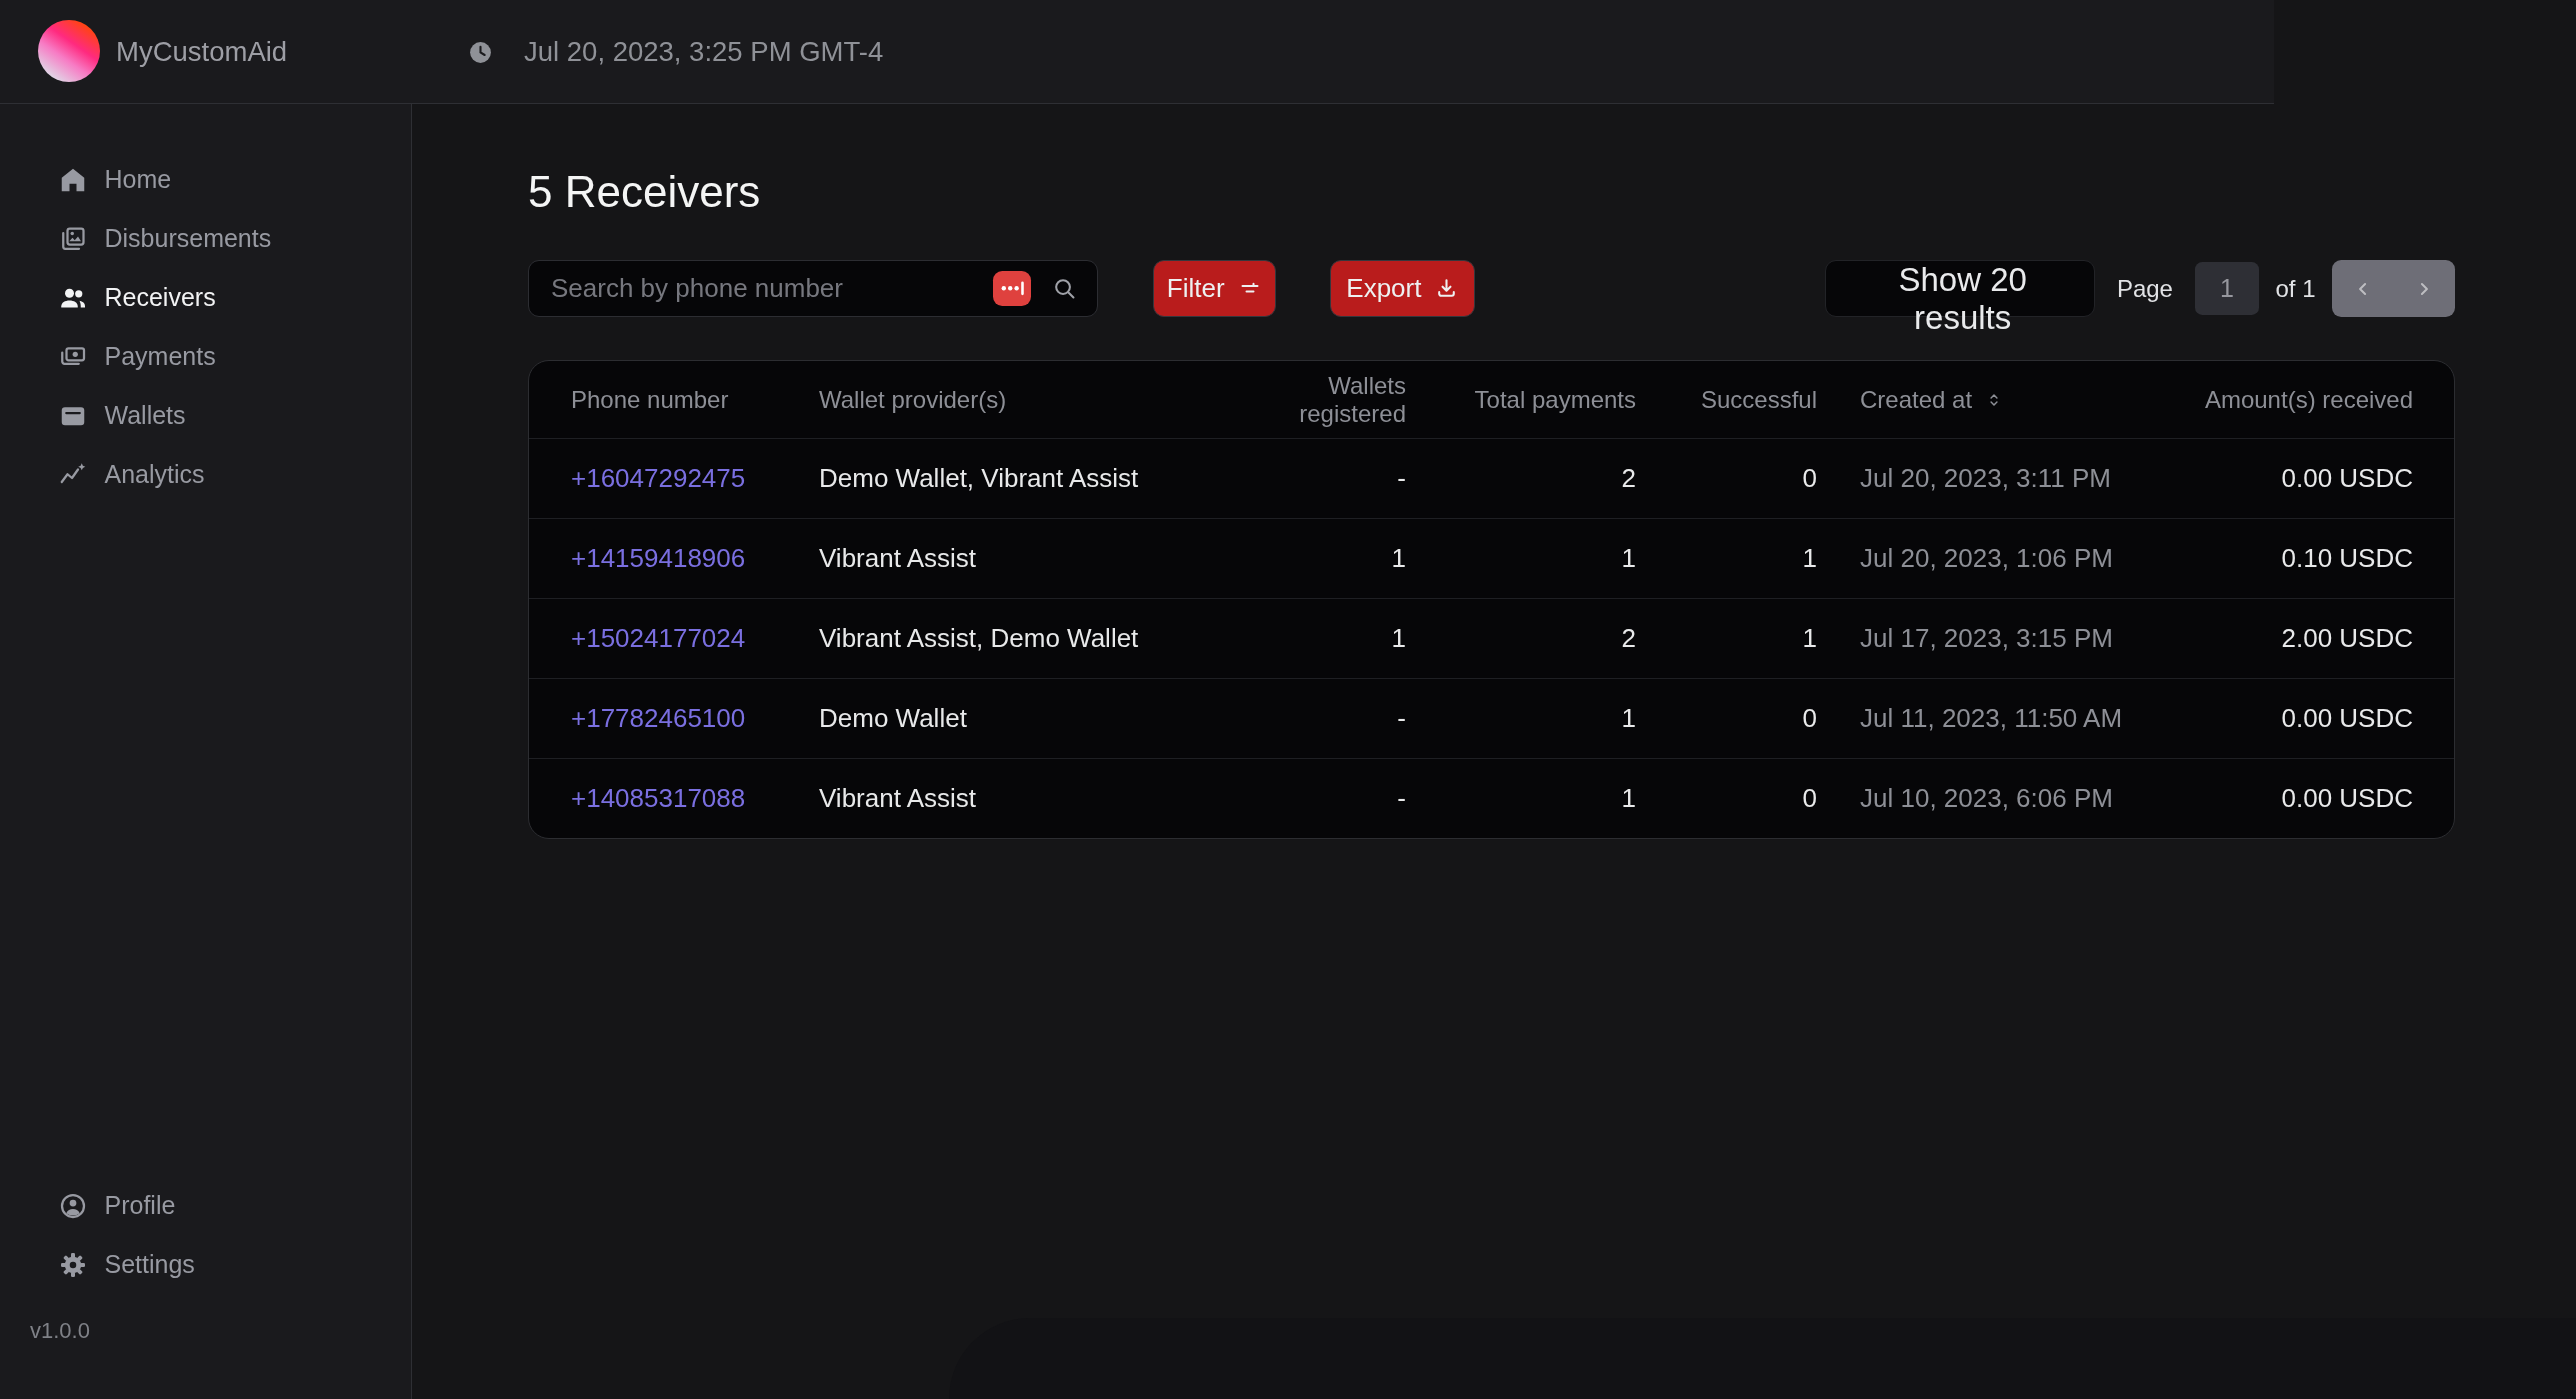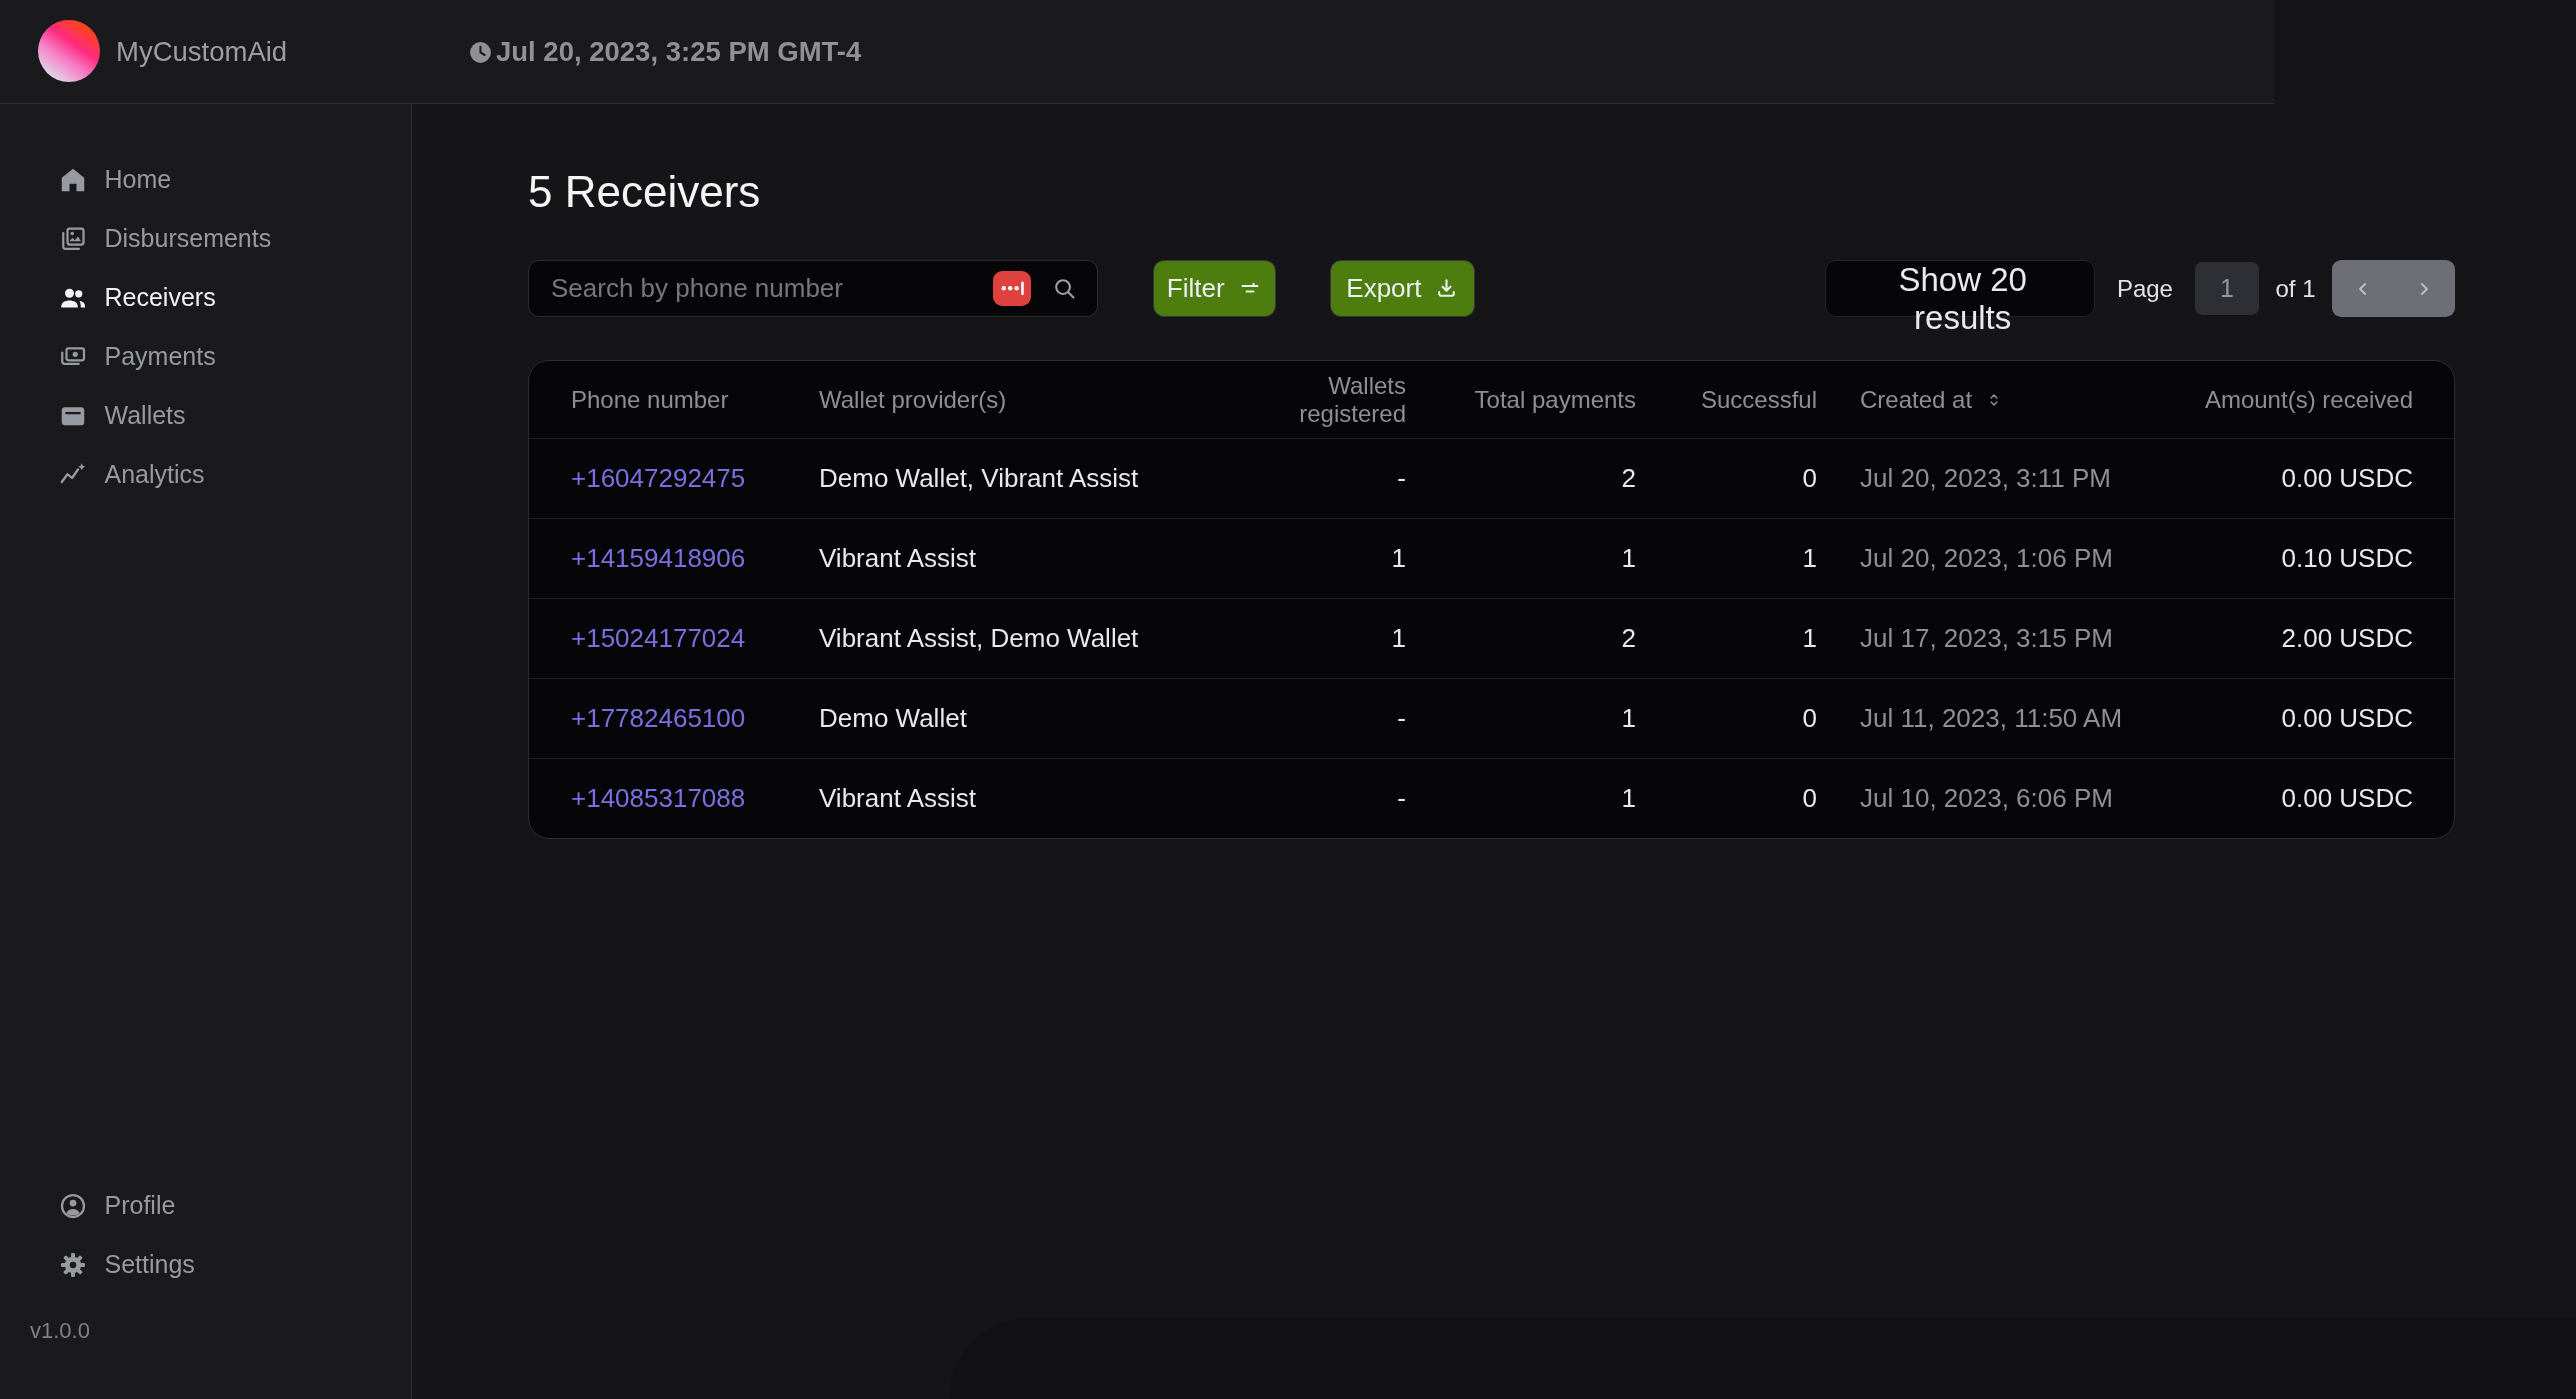--- a/index.html
+++ b/index.html
@@ -22,21 +22,21 @@
     border-radius: 50%;
     background: linear-gradient(215deg, #ff4800 10%, #ff2a7f 40%, #f77bc4 60%, #dce9ee 92%);
   }
   .app-name {
     position: absolute; left: 116px; top: 0; height: 104px;
     display: flex; align-items: center;
     font-size: 27.5px; font-weight: 500; color: #9d9ea5;
   }
   .clock-wrap {
     position: absolute; left: 468px; top: 0; height: 104px;
-    display: flex; align-items: center; gap: 3px; font-weight: bold;
+    display: flex; align-items: center; gap: 31px;
   }
   .timestamp { font-size: 27.5px; color: #8f9197; }
 
   
   .sidebar {
     position: absolute; top: 104px; left: 0; bottom: 0; width: 412px;
     background: #1a1a1d; border-right: 1.8px solid #2e2f34;
   }
   .nav { padding-top: 46px; }
   .nav-item {
@@ -73,21 +73,21 @@
     font-family: "Liberation Sans", sans-serif;
     font-size: 26px; color: #d5d6da;
   }
   .search-box input::placeholder { color: #76777e; }
   .autofill-badge {
     width: 38px; height: 35px; border-radius: 9.2px; background: #df413e;
     display: flex; align-items: center; justify-content: center;
     margin: 0 20px 0 9.2px; flex: 0 0 auto;
   }
   .btn {
-    height: 57px; background: #4d7c0f; border: 1.8px solid #36363c;
+    height: 57px; background: #b91c1c; border: 1.8px solid #36363c;
     border-radius: 11px; color: #eef0f1; font-size: 26px;
     font-family: "Liberation Sans", sans-serif;
     display: flex; align-items: center; justify-content: center; gap: 13px;
     cursor: pointer; margin-left: 14.7px;
   }
   .btn-filter { width: 123px; }
   .btn-export { width: 145px; }
 
   .toolbar-right { margin-left: auto; display: flex; align-items: center; }
   .show-results {

